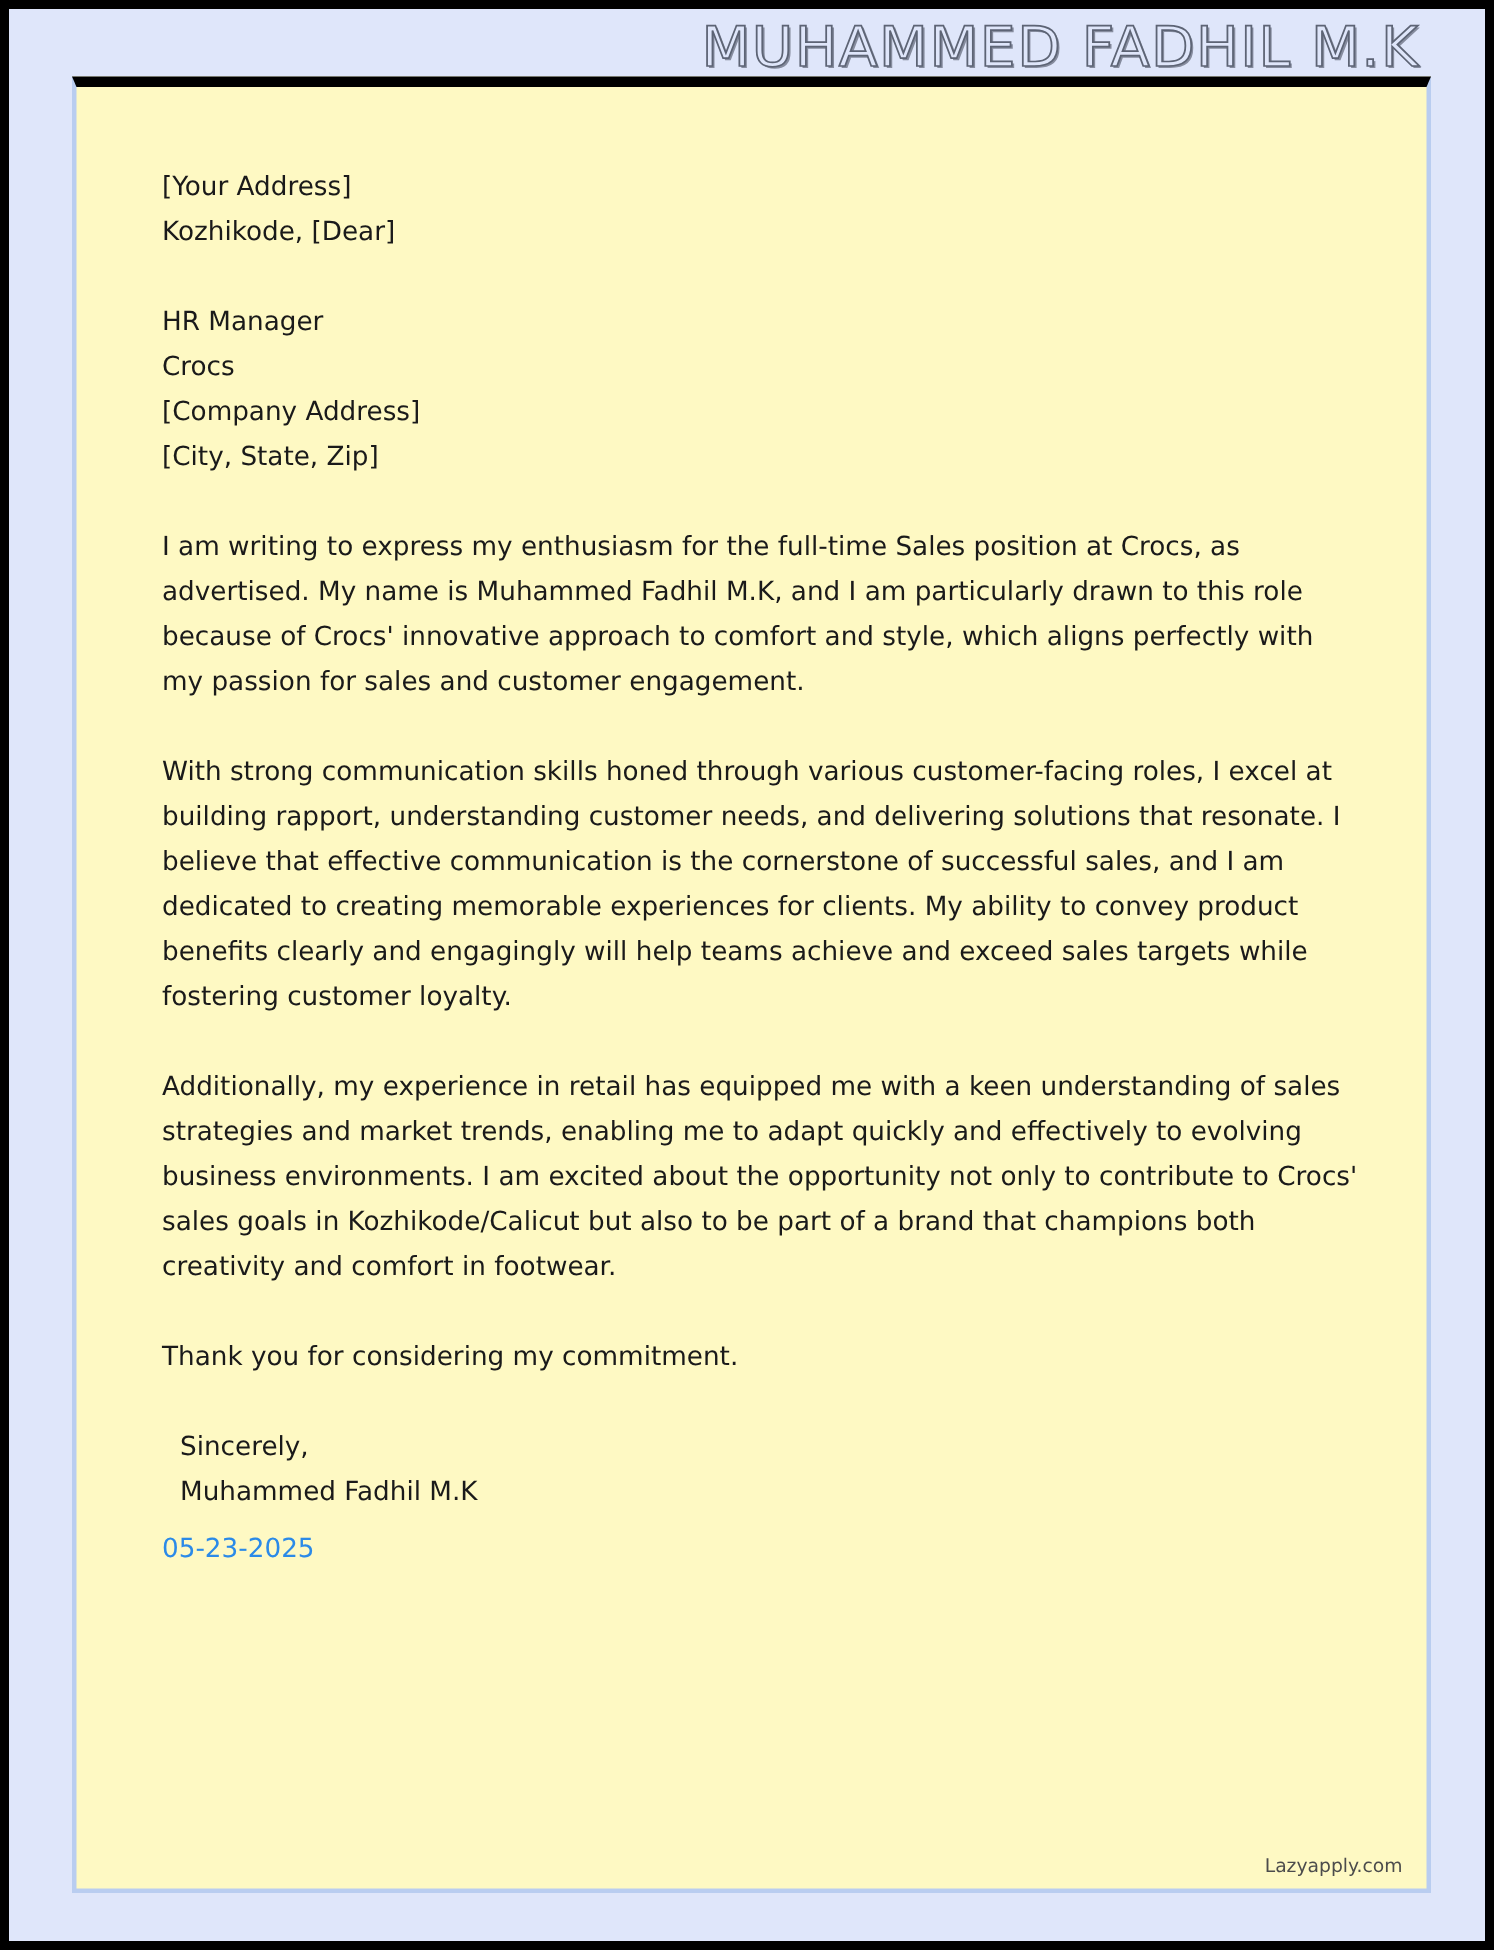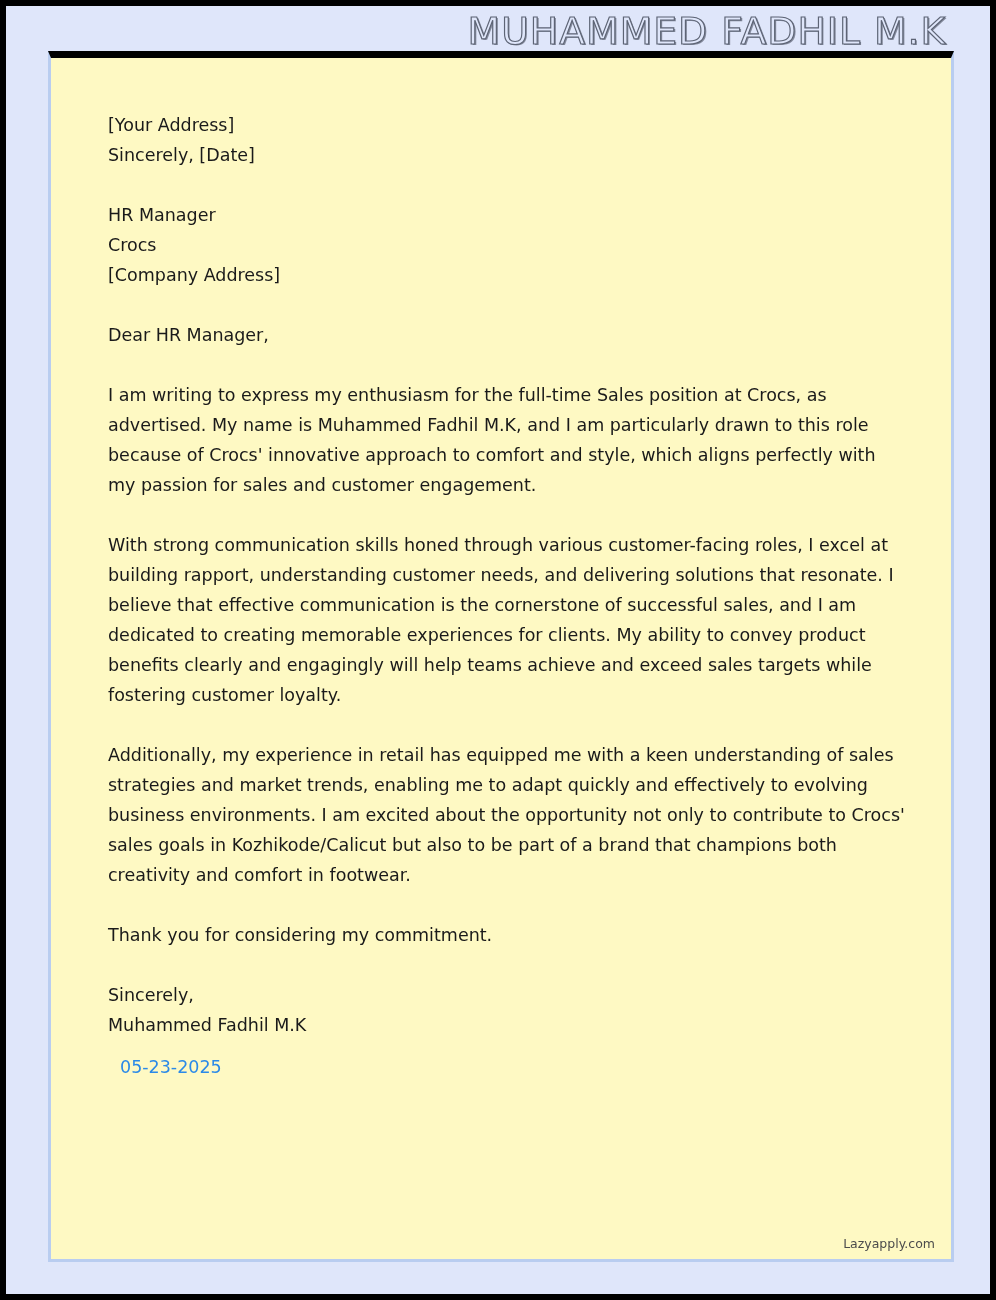--- a/index.html
+++ b/index.html
@@ -86,28 +86,28 @@
 
   .para {
     margin: 0 0 30px 0;
     font-size: 17.5px;
     line-height: 30px;
     color: #1a1a1a;
     font-weight: 400;
     text-align: left;
   }
 
-  .sign-block { margin-bottom: 8px; }
+  .sign-block { margin-bottom: 8px; margin-left: 12px; }
 
   .date-stamp {
     font-size: 17.5px;
     line-height: 30px;
     color: #2b8ae8;
     font-weight: 400;
-    margin: 12px;
+    margin: 0;
   }
 
   .watermark {
     position: absolute;
     right: 16px;
     bottom: 8px;
     font-size: 12.5px;
     color: #4c4c4c;
     font-family: "DejaVu Sans", sans-serif;
     margin-left: 48px;
@@ -120,30 +120,30 @@
 
   <div class="header-band">
     <div class="applicant-name">MUHAMMED FADHIL M.K</div>
   </div>
 
   <div class="letter-card">
     <div class="letter-body">
 
       <div class="block">
         <span class="ln">[Your Address]</span>
-        <span class="ln">Sincerely, [Date]</span>
+        <span class="ln">Kozhikode, [Dear]</span>
       </div>
 
       <div class="block">
         <span class="ln">HR Manager</span>
         <span class="ln">Crocs</span>
         <span class="ln">[Company Address]</span>
+        <span class="ln">[City, State, Zip]</span>
       </div>
 
-      <p class="para">Dear HR Manager,</p>
 
       <p class="para">I am writing to express my enthusiasm for the full-time Sales position at Crocs, as advertised. My name is Muhammed Fadhil M.K, and I am particularly drawn to this role because of Crocs' innovative approach to comfort and style, which aligns perfectly with my passion for sales and customer engagement.</p>
       <p class="para">With strong communication skills honed through various customer-facing roles, I excel at building rapport, understanding customer needs, and delivering solutions that resonate. I believe that effective communication is the cornerstone of successful sales, and I am dedicated to creating memorable experiences for clients. My ability to convey product benefits clearly and engagingly will help teams achieve and exceed sales targets while fostering customer loyalty.</p>
       <p class="para">Additionally, my experience in retail has equipped me with a keen understanding of sales strategies and market trends, enabling me to adapt quickly and effectively to evolving business environments. I am excited about the opportunity not only to contribute to Crocs' sales goals in Kozhikode/Calicut but also to be part of a brand that champions both creativity and comfort in footwear.</p>
 
       <p class="para">Thank you for considering my commitment.</p>
 
       <div class="block sign-block">
         <span class="ln">Sincerely,</span>
         <span class="ln">Muhammed Fadhil M.K</span>

